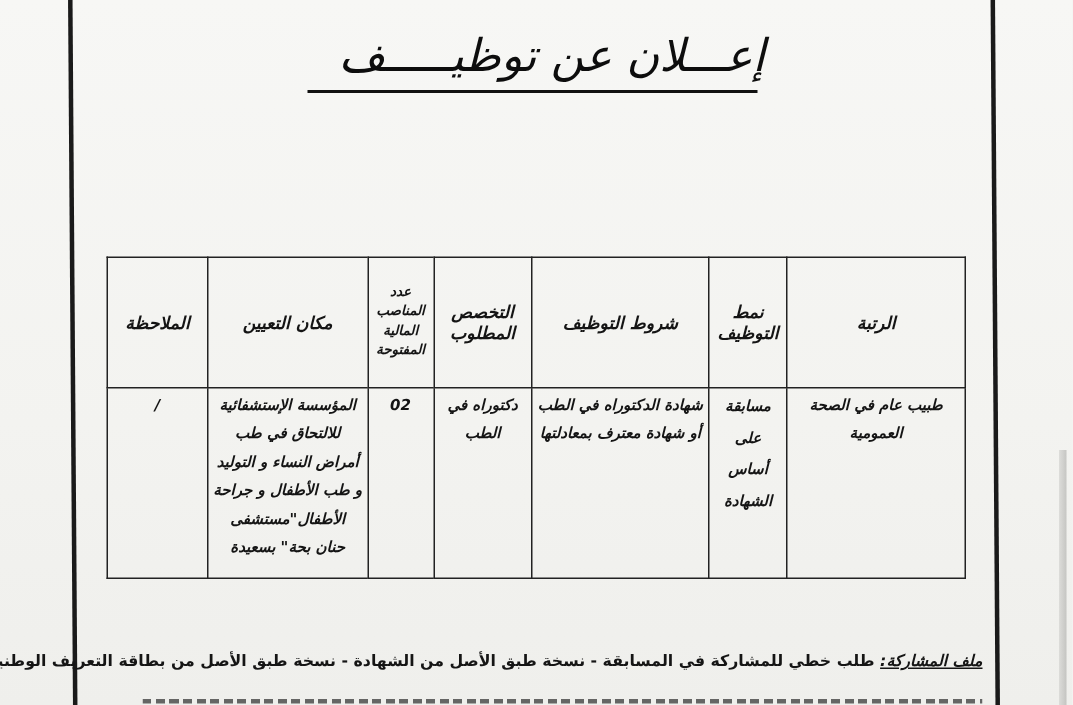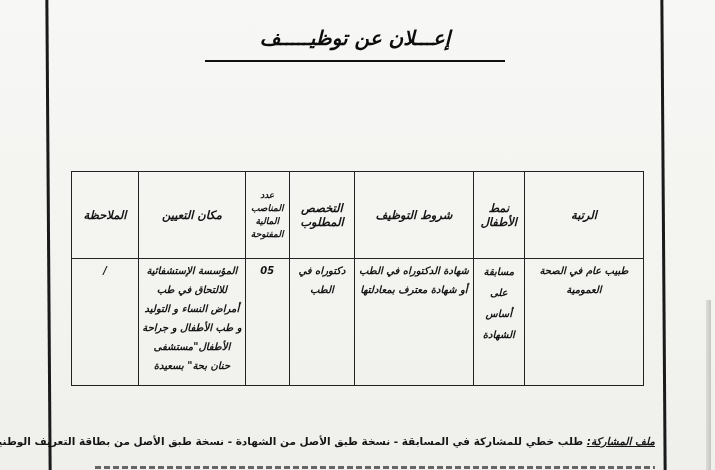--- a/index.html
+++ b/index.html
@@ -39,26 +39,25 @@
       position: absolute;
       left: 706px; top: 300px;
       width: 5px; height: 170px;
       background: linear-gradient(90deg, #cfcfcc, #a8a8a5);
       opacity: 0.6;
     }
     .title {
       position: absolute;
       left: 200px; top: 18px;
       width: 310px;
-      text-align: center;
       direction: rtl;
       font-family: "DejaVu Serif", serif;
-      font-weight: bold;
+      font-weight: normal;
       font-style: italic;
-      font-size: 20px;
+      font-size: 30px;
       letter-spacing: 6px;
       color: #0d0d0d;
       line-height: 40px;
     }
     .title-underline {
       position: absolute;
       left: 205px; top: 60px;
       width: 300px; height: 2px;
       background: #111;
     }
@@ -165,35 +164,35 @@
   <div class="right-strip"></div>
 
   <div class="title">إعـــلان عن توظيـــــف</div>
   <div class="title-underline"></div>
 
 
   <table class="jobs">
     <thead>
       <tr>
         <th class="col-rank">الرتبة</th>
-        <th class="col-mode">نمط الأطفال</th>
+        <th class="col-mode">نمط التوظيف</th>
         <th class="col-cond">شروط التوظيف</th>
         <th class="col-spec">التخصص المطلوب</th>
         <th class="col-count small">عدد المناصب المالية المفتوحة</th>
         <th class="col-place">مكان التعيين</th>
         <th class="col-note">الملاحظة</th>
       </tr>
     </thead>
     <tbody>
       <tr>
         <td class="right-top">طبيب عام في الصحة العمومية</td>
         <td class="center-top narrow-text">مسابقة على أساس الشهادة</td>
         <td class="right-top">شهادة الدكتوراه في الطب أو شهادة معترف بمعادلتها</td>
         <td class="center-top">دكتوراه في الطب</td>
-        <td class="center-top">05</td>
+        <td class="center-top">02</td>
         <td class="center-top">المؤسسة الإستشفائية للالتحاق في طب أمراض النساء و التوليد و طب الأطفال و جراحة الأطفال"مستشفى حنان بحة" بسعيدة</td>
         <td class="center-top">/</td>
       </tr>
     </tbody>
   </table>
 
   <div class="dossier">
     <span class="label">ملف المشاركة:</span><span> طلب خطي للمشاركة في المسابقة - نسخة طبق الأصل من الشهادة - نسخة طبق الأصل من بطاقة التعريف الوطنية</span>
   </div>
   <div class="dossier-line2">

